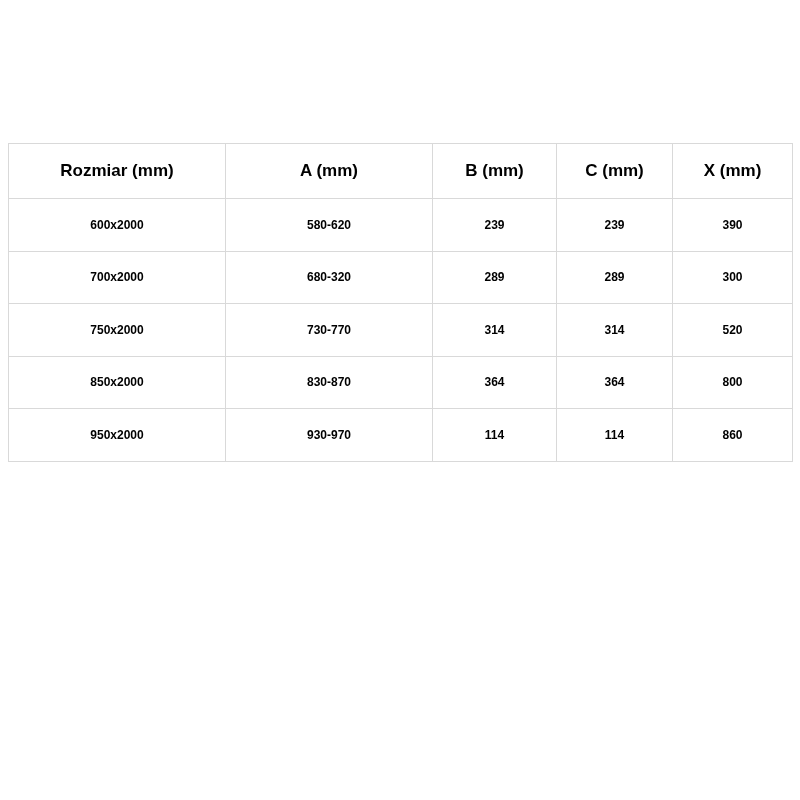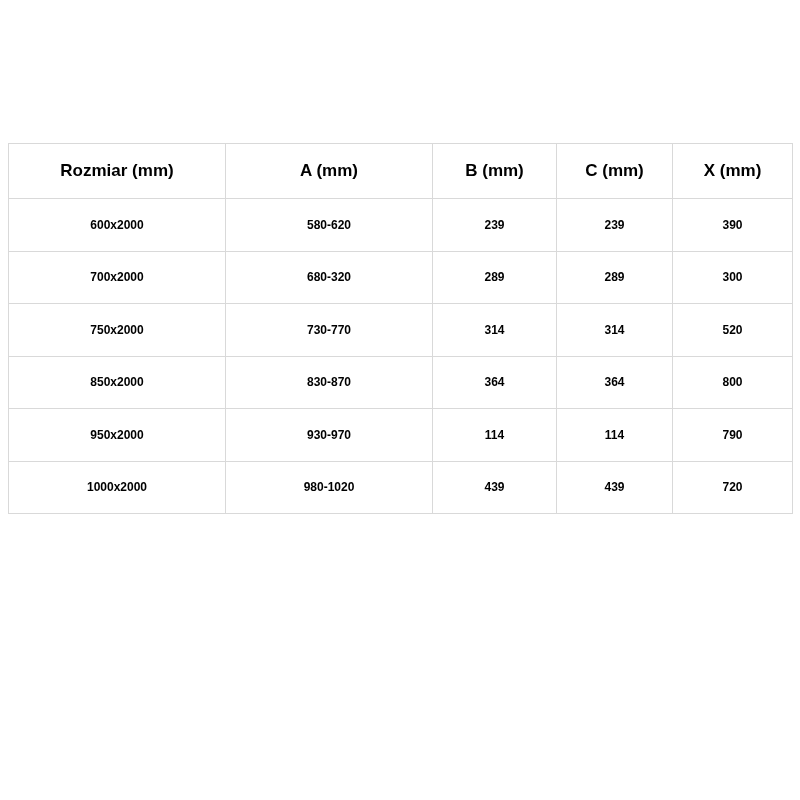--- a/index.html
+++ b/index.html
@@ -105,25 +105,18 @@
           <td>830-870</td>
           <td>364</td>
           <td>364</td>
           <td>800</td>
         </tr>
         <tr>
           <td>950x2000</td>
           <td>930-970</td>
           <td>114</td>
           <td>114</td>
-          <td>790</td>
-        </tr>
-        <tr>
-          <td>1000x2000</td>
-          <td>980-1020</td>
-          <td>439</td>
-          <td>439</td>
-          <td>720</td>
+          <td>860</td>
         </tr>
       </tbody>
     </table>
   </div>
 </div>
 
 </body></html>

